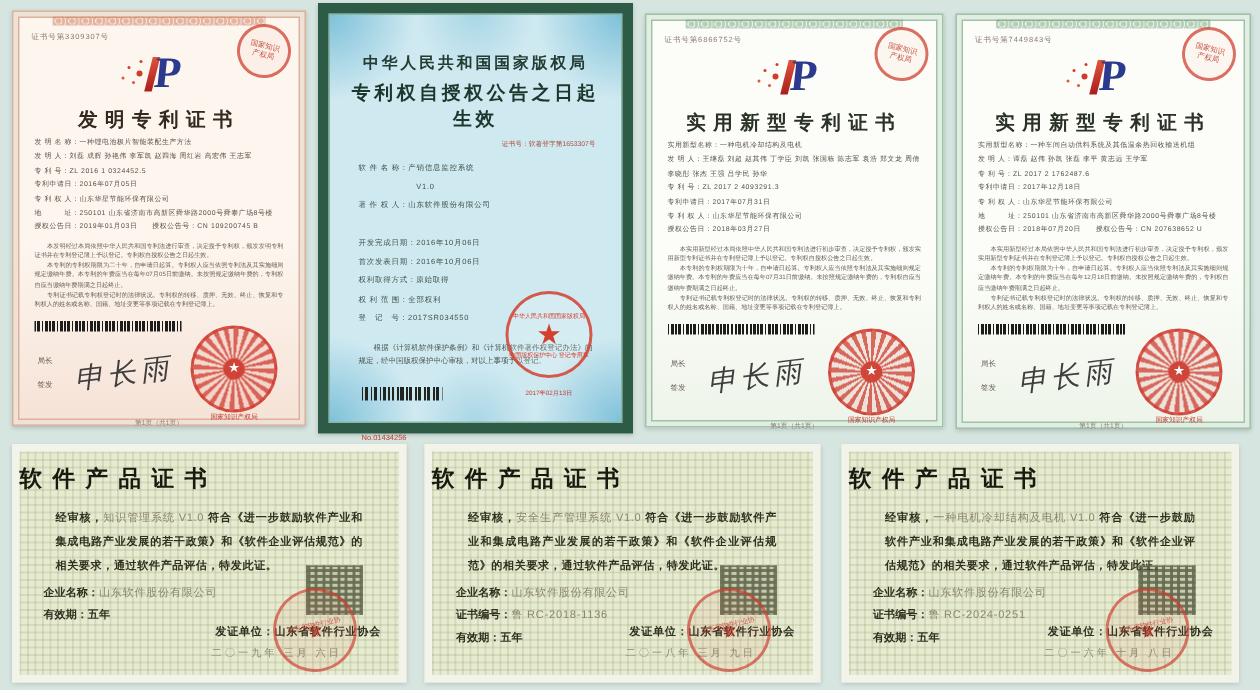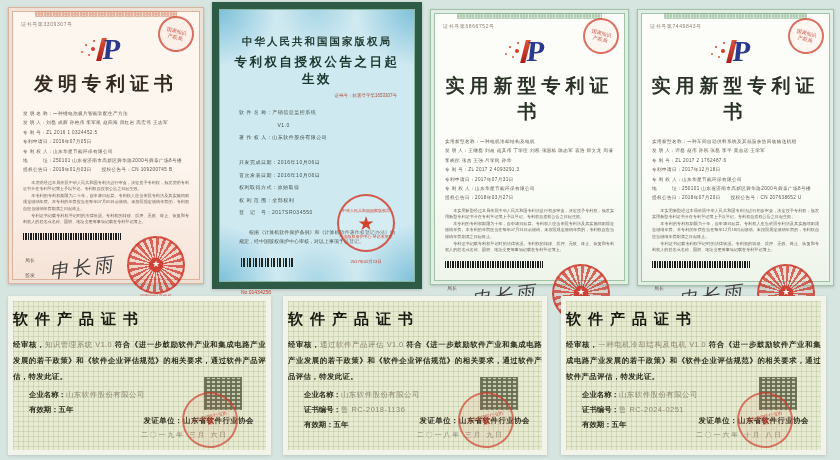--- a/index.html
+++ b/index.html
@@ -40,21 +40,21 @@
     font-size:5px;line-height:1.2;padding:4px;box-sizing:border-box;transform:rotate(14deg);
     background:rgba(230,120,100,.05);
   }
   .plogo{display:flex;align-items:center;justify-content:center;margin-top:14px;height:30px}
   .plogo .dots{width:4px;height:4px;border-radius:50%;background:#d23b2a;margin-right:4px;
     box-shadow:-7px -4px 0 -1px #d23b2a,-4px 6px 0 -1px #e0563a,-11px 3px 0 -1px #e0563a,1px -8px 0 -1px #d23b2a}
   .plogo .slash{width:5px;height:23px;background:linear-gradient(165deg,#e0563a,#a81d1d);transform:skewX(-14deg);margin-right:-1px}
   .plogo .pletter{font-family:"Liberation Serif",serif;font-weight:bold;font-size:29px;line-height:24px;color:#2b3a8e;transform:skewX(-6deg)}
   .ptitle{
     text-align:center;font-family:"Liberation Serif",serif;font-weight:bold;
-    font-size:19px;letter-spacing:5px;color:#33291f;margin:7px 0 12px;
+    font-size:13px;letter-spacing:5px;color:#33291f;margin:7px 0 1px;
   }
   .green .ptitle{color:#2a3126}
   .fields{font-size:4.6px;color:#5a5248;line-height:2.05;white-space:pre-line;letter-spacing:.4px;margin:0 2px}
   .paras{font-size:4.1px;color:#6b6257;line-height:1.6;text-align:justify;white-space:pre-line;margin:5px 2px 0}
   .barcode{margin:7px 0 0 2px;height:7px;width:98px;
     background:repeating-linear-gradient(90deg,#1c1c1c 0 1px,transparent 1px 2px,#1c1c1c 2px 4px,transparent 4px 5px)}
   .sigrow{display:flex;align-items:center;margin-top:4px;position:relative;height:48px}
   .siglabels{display:flex;flex-direction:column;gap:9px;font-size:5px;color:#6b6257;margin-left:4px}
   .signature{font-family:"Liberation Serif",serif;font-size:19px;color:#3e3e3e;transform:rotate(-7deg) skewX(-14deg);margin-left:16px;letter-spacing:3px}
   .gseal{
@@ -104,21 +104,21 @@
   .cert-prod{
     border:5px solid #f2f4e9;
     background-color:#e7ebd1;
     background-image:
       linear-gradient(rgba(145,155,105,.22) 1px, transparent 1px),
       linear-gradient(90deg, rgba(145,155,105,.22) 1px, transparent 1px);
     background-size:5px 5px;
     box-shadow:0 1px 3px rgba(0,0,0,.15);
   }
   .prtitle{text-align:left;font-family:"Liberation Serif",serif;font-weight:bold;font-size:15px;letter-spacing:7px;color:#191910;margin-top:9px}
-  .prbody{margin:8px 0 0;font-size:7.4px;font-weight:bold;color:#31301f;line-height:2.15;text-align:justify;letter-spacing:.4px}
+  .prbody{margin:8px 24px 0;font-size:7.4px;font-weight:bold;color:#31301f;line-height:2.15;text-align:justify;letter-spacing:.4px}
   .prbody .pname{color:#8b8670;font-weight:normal}
   .prrows{margin:2px 0 0 16px;width:58%;font-size:7.4px;font-weight:bold;color:#31301f;line-height:2.05}
   .prrows .val{color:#8b8670;font-weight:normal;letter-spacing:.5px}
   .qr{
     position:absolute;right:24px;top:76px;width:36px;height:31px;opacity:.8;border:1px solid rgba(100,105,75,.4);
     background-color:#c2c7a8;
     background-image:
       repeating-linear-gradient(0deg, rgba(72,78,52,.9) 0 2px, transparent 2px 4px),
       repeating-linear-gradient(90deg, rgba(72,78,52,.9) 0 2px, transparent 2px 5px);
   }
@@ -271,21 +271,21 @@
   <div class="qr"></div>
   <div class="prissuer"><span>发证单位：</span><span>山东省软件行业协会</span></div>
   <div class="prdate">二〇一九年 三月 六日</div>
   <div class="pseal">
       <span>山东省软件行业协会</span>
     </div>
 </div>
 
 <div class="cert cert-prod" style="left:283px;top:296px;width:264px;height:159px">
   <div class="prtitle">软件产品证书</div>
-  <div class="prbody"><span>经审核，</span><span class="pname">通过软件产品评估 V1.0</span><span> 符合《进一步鼓励软件产业和集成电路产业发展的若干政策》和《软件企业评估规范》的相关要求，通过软件产品评估，特发此证。</span></div>
+  <div class="prbody"><span>经审核，</span><span class="pname">安全生产管理系统 V1.0</span><span> 符合《进一步鼓励软件产业和集成电路产业发展的若干政策》和《软件企业评估规范》的相关要求，通过软件产品评估，特发此证。</span></div>
   <div class="prrows">
     <div><span>企业名称：</span><span class="val">山东软件股份有限公司</span></div>
     <div><span>证书编号：</span><span class="val">鲁 RC-2018-1136</span></div>
     <div><span>有效期：</span><span>五年</span></div>
   </div>
   <div class="qr"></div>
   <div class="prissuer"><span>发证单位：</span><span>山东省软件行业协会</span></div>
   <div class="prdate">二〇一八年 三月 九日</div>
   <div class="pseal">
       <span>山东省软件行业协会</span>

